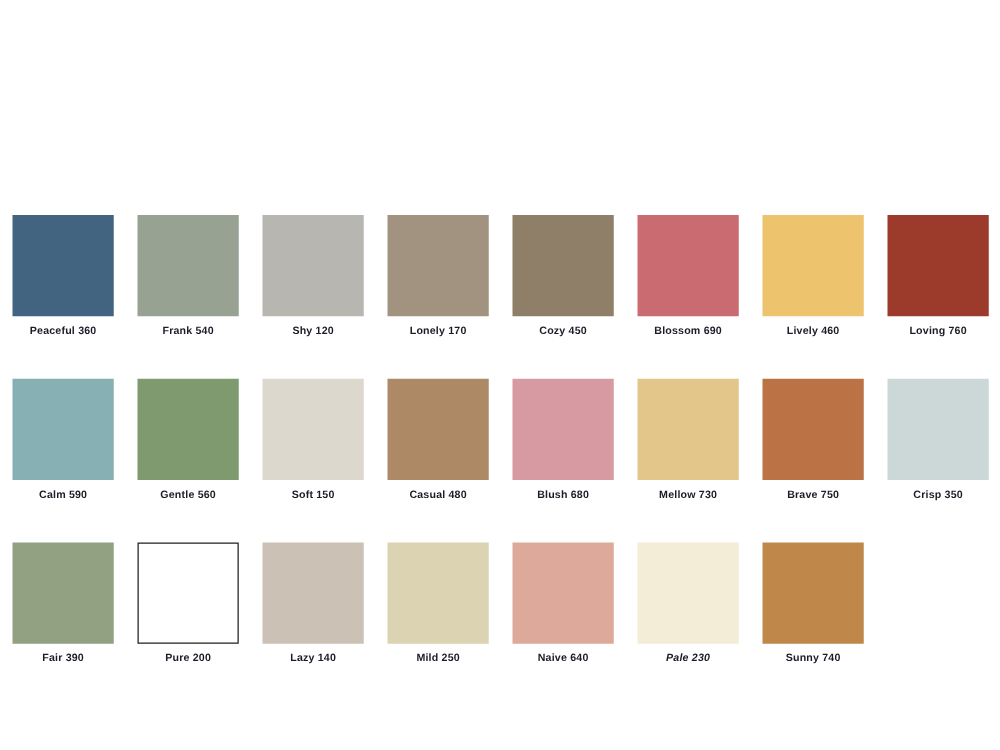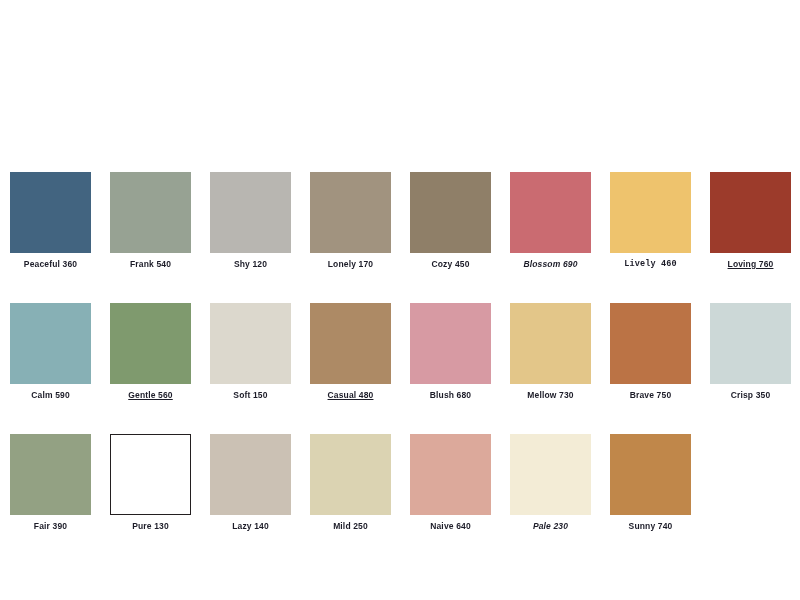--- a/index.html
+++ b/index.html
@@ -84,45 +84,45 @@
       <div class="swatch-cell">
         <div class="swatch-chip" style="background-color: rgb(161, 147, 127);"></div>
         <div class="swatch-label" style="color: rgb(28, 28, 40);">Lonely 170</div>
       </div>
       <div class="swatch-cell">
         <div class="swatch-chip" style="background-color: rgb(143, 127, 104);"></div>
         <div class="swatch-label" style="color: rgb(28, 28, 40);">Cozy 450</div>
       </div>
       <div class="swatch-cell">
         <div class="swatch-chip" style="background-color: rgb(202, 107, 113);"></div>
-        <div class="swatch-label" style="color: rgb(28, 28, 40); font-style: italic;">Blossom 690</div>
+        <div class="swatch-label" style="color: rgb(28, 28, 40);">Blossom 690</div>
       </div>
       <div class="swatch-cell">
         <div class="swatch-chip" style="background-color: rgb(238, 195, 109);"></div>
-        <div class="swatch-label" style="color: rgb(28, 28, 40); font-family: Liberation Mono, monospace;">Lively 460</div>
+        <div class="swatch-label" style="color: rgb(28, 28, 40);">Lively 460</div>
       </div>
       <div class="swatch-cell">
         <div class="swatch-chip" style="background-color: rgb(156, 59, 43);"></div>
-        <div class="swatch-label" style="color: rgb(28, 28, 40); text-decoration: underline;">Loving 760</div>
+        <div class="swatch-label" style="color: rgb(28, 28, 40);">Loving 760</div>
       </div>
       <div class="swatch-cell">
         <div class="swatch-chip" style="background-color: rgb(135, 176, 181);"></div>
         <div class="swatch-label" style="color: rgb(28, 28, 40);">Calm 590</div>
       </div>
       <div class="swatch-cell">
         <div class="swatch-chip" style="background-color: rgb(127, 154, 110);"></div>
-        <div class="swatch-label" style="color: rgb(28, 28, 40); text-decoration: underline;">Gentle 560</div>
+        <div class="swatch-label" style="color: rgb(28, 28, 40);">Gentle 560</div>
       </div>
       <div class="swatch-cell">
         <div class="swatch-chip" style="background-color: rgb(220, 216, 205);"></div>
         <div class="swatch-label" style="color: rgb(28, 28, 40);">Soft 150</div>
       </div>
       <div class="swatch-cell">
         <div class="swatch-chip" style="background-color: rgb(173, 138, 101);"></div>
-        <div class="swatch-label" style="color: rgb(28, 28, 40); text-decoration: underline;">Casual 480</div>
+        <div class="swatch-label" style="color: rgb(28, 28, 40);">Casual 480</div>
       </div>
       <div class="swatch-cell">
         <div class="swatch-chip" style="background-color: rgb(215, 154, 163);"></div>
         <div class="swatch-label" style="color: rgb(28, 28, 40);">Blush 680</div>
       </div>
       <div class="swatch-cell">
         <div class="swatch-chip" style="background-color: rgb(227, 198, 137);"></div>
         <div class="swatch-label" style="color: rgb(28, 28, 40);">Mellow 730</div>
       </div>
       <div class="swatch-cell">
@@ -132,21 +132,21 @@
       <div class="swatch-cell">
         <div class="swatch-chip" style="background-color: rgb(204, 216, 215);"></div>
         <div class="swatch-label" style="color: rgb(28, 28, 40);">Crisp 350</div>
       </div>
       <div class="swatch-cell">
         <div class="swatch-chip" style="background-color: rgb(147, 161, 131);"></div>
         <div class="swatch-label" style="color: rgb(28, 28, 40);">Fair 390</div>
       </div>
       <div class="swatch-cell">
         <div class="swatch-chip outlined" style="background-color: rgb(255, 255, 255); border-color: rgb(35, 31, 32);"></div>
-        <div class="swatch-label" style="color: rgb(28, 28, 40);">Pure 130</div>
+        <div class="swatch-label" style="color: rgb(28, 28, 40);">Pure 200</div>
       </div>
       <div class="swatch-cell">
         <div class="swatch-chip" style="background-color: rgb(203, 193, 180);"></div>
         <div class="swatch-label" style="color: rgb(28, 28, 40);">Lazy 140</div>
       </div>
       <div class="swatch-cell">
         <div class="swatch-chip" style="background-color: rgb(219, 211, 178);"></div>
         <div class="swatch-label" style="color: rgb(28, 28, 40);">Mild 250</div>
       </div>
       <div class="swatch-cell">

